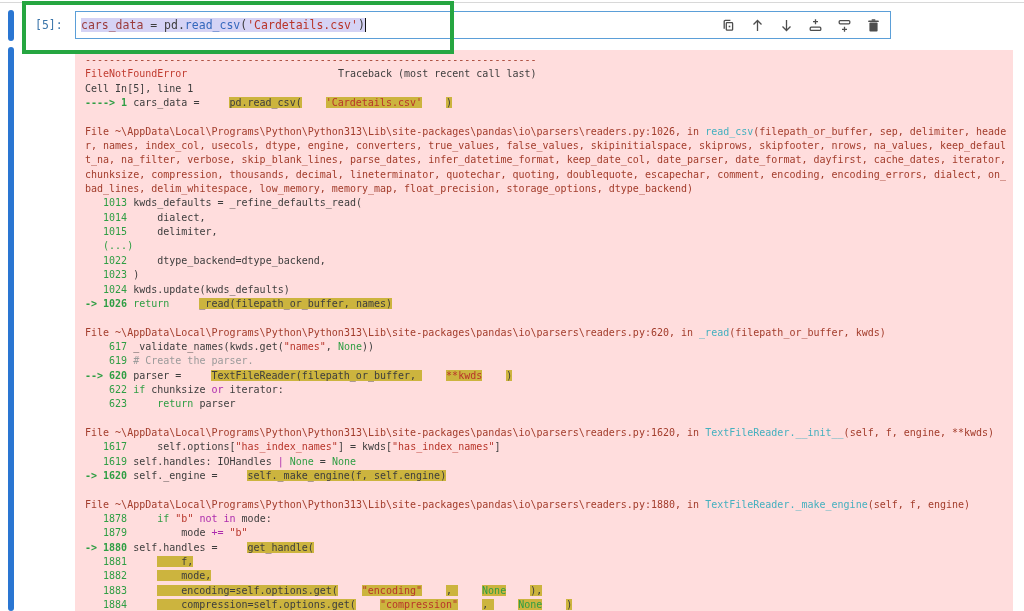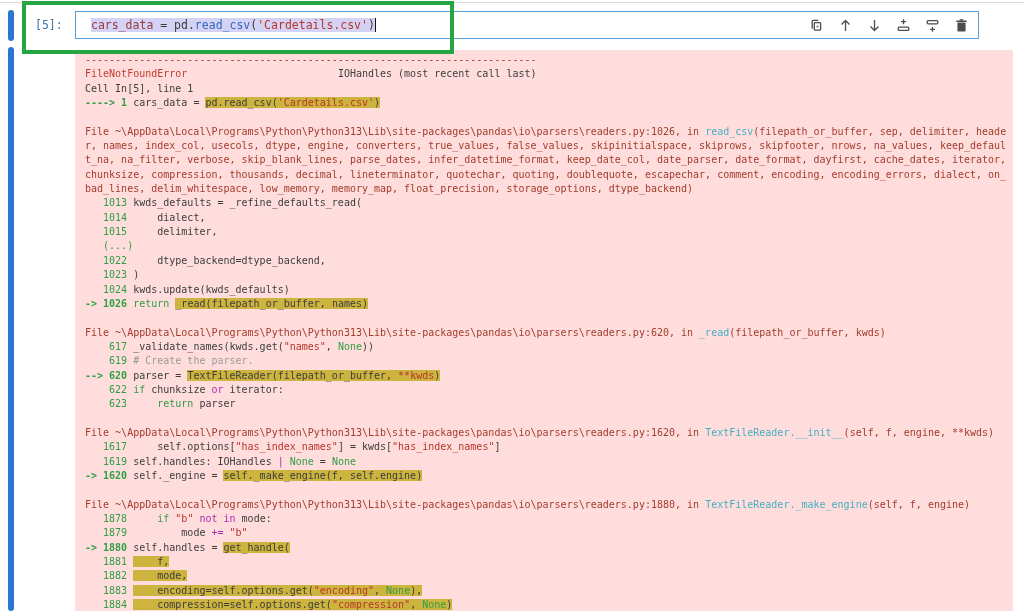--- a/index.html
+++ b/index.html
@@ -3,23 +3,23 @@
 <meta charset="utf-8">
 <style>
   html,body{margin:0;padding:0;background:#fff;}
   .canvas{position:relative;width:1024px;height:611px;overflow:hidden;background:#fff;
           font-family:"DejaVu Sans Mono","Liberation Mono",monospace;}
   .top-divider{position:absolute;left:0;top:2px;width:1024px;height:1px;background:#d8d8d8;}
   .sel-bar{position:absolute;left:8px;width:6px;background:var(--bar-blue,#2a76d2);border-radius:3px;}
   .sel-bar.top{top:10px;height:31px;}
   .sel-bar.bottom{top:47px;height:564px;}
   .exec-count{position:absolute;left:35px;top:18px;font-size:11.5px;color:#3c76aa;}
-  .input-row{position:absolute;left:75px;top:11px;width:904px;height:28px;box-sizing:border-box;
+  .input-row{position:absolute;left:75px;top:11px;width:816px;height:28px;box-sizing:border-box;
              background:#fff;border:1.5px solid var(--cell-border,#5b9fd8);
-             display:flex;align-items:center;justify-content:space-between;padding:0 8px 0 15px;}
+             display:flex;align-items:center;justify-content:space-between;padding:0 8px 0 5px;}
   .code-area{font-size:11.5px;color:#3a3a3a;white-space:pre;cursor:text;}
   .selection{background:var(--selection,#d5d3f5);}
   .caret{display:inline-block;width:1px;height:14px;background:#111;vertical-align:text-bottom;}
   .cell-toolbar{display:flex;align-items:center;gap:11px;}
   .tb-btn{background:none;border:none;padding:1px;margin:0;width:18px;height:18px;cursor:pointer;
           display:flex;align-items:center;justify-content:center;color:#4d4d4d;}
   .tb-btn svg{display:block;}
   .output-area{position:absolute;left:75px;top:50px;width:938px;height:561px;box-sizing:border-box;
                background:var(--err-bg,#ffdddd);padding:3px 0 0 10px;overflow:hidden;}
   .output-area pre{margin:0;font-family:"DejaVu Sans Mono","Liberation Mono",monospace;
@@ -29,21 +29,21 @@
   .t-s{color:#b8352a}
   .t-k{color:#2f9e44;font-weight:normal}
   .t-o{color:#ad2bad}
   .t-c{color:#9b9b9b}
   .t-ln{color:#2f9e44}
   .t-lb{color:#2f9e44;font-weight:bold}
   .t-fp{color:#a33d2c}
   .t-fn{color:#45b0bf}
   .t-sg{color:#a33d2c;font-weight:normal}
   .t-ex{color:#c13c30;font-weight:normal}
-  .hl{background:var(--err-hl,#ccb43e);}
+  .hl{background:var(--err-hl,#ccb43e);margin-left:24px;}
   
   .t-v{color:#9a3b3b}
   .t-f{color:#3568bd}
   .annotation-box{position:absolute;left:22px;top:1px;width:424px;height:45px;
                   border:4px solid var(--annotation,#26a641);pointer-events:none;z-index:10;}
 </style>
 </head>
 <body>
 
 <div class="canvas">
@@ -93,21 +93,21 @@
           <rect x="3.4" y="4.6" width="8.2" height="9" rx="1"></rect>
           <rect x="2.2" y="2.6" width="10.6" height="1.4" rx="0.6"></rect>
           <rect x="5.6" y="1.2" width="3.8" height="1.6" rx="0.5"></rect>
         </svg>
       </button>
     </div>
   </div>
 
   <div class="output-area">
     <pre><span class="t-fp">---------------------------------------------------------------------------</span>
-<span class="t-ex">FileNotFoundError</span><span class="t-d">                         </span><span class="t-d">IOHandles (most recent call last)</span>
+<span class="t-ex">FileNotFoundError</span><span class="t-d">                         </span><span class="t-d">Traceback (most recent call last)</span>
 <span class="t-d">Cell In[5], line 1</span>
 <span class="t-lb">----&gt; 1</span><span class="t-d"> cars_data = </span><span class="t-d hl">pd.read_csv(</span><span class="t-s hl">'Cardetails.csv'</span><span class="t-d hl">)</span>
 
 <span class="t-fp">File ~\AppData\Local\Programs\Python\Python313\Lib\site-packages\pandas\io\parsers\readers.py:1026, in </span><span class="t-fn">read_csv</span><span class="t-sg">(filepath_or_buffer, sep, delimiter, heade</span>
 <span class="t-sg">r, names, index_col, usecols, dtype, engine, converters, true_values, false_values, skipinitialspace, skiprows, skipfooter, nrows, na_values, keep_defaul</span>
 <span class="t-sg">t_na, na_filter, verbose, skip_blank_lines, parse_dates, infer_datetime_format, keep_date_col, date_parser, date_format, dayfirst, cache_dates, iterator,</span>
 <span class="t-sg">chunksize, compression, thousands, decimal, lineterminator, quotechar, quoting, doublequote, escapechar, comment, encoding, encoding_errors, dialect, on_</span>
 <span class="t-sg">bad_lines, delim_whitespace, low_memory, memory_map, float_precision, storage_options, dtype_backend)</span>
 <span class="t-ln">   1013</span><span class="t-d"> kwds_defaults = _refine_defaults_read(</span>
 <span class="t-ln">   1014</span><span class="t-d">     dialect,</span>

